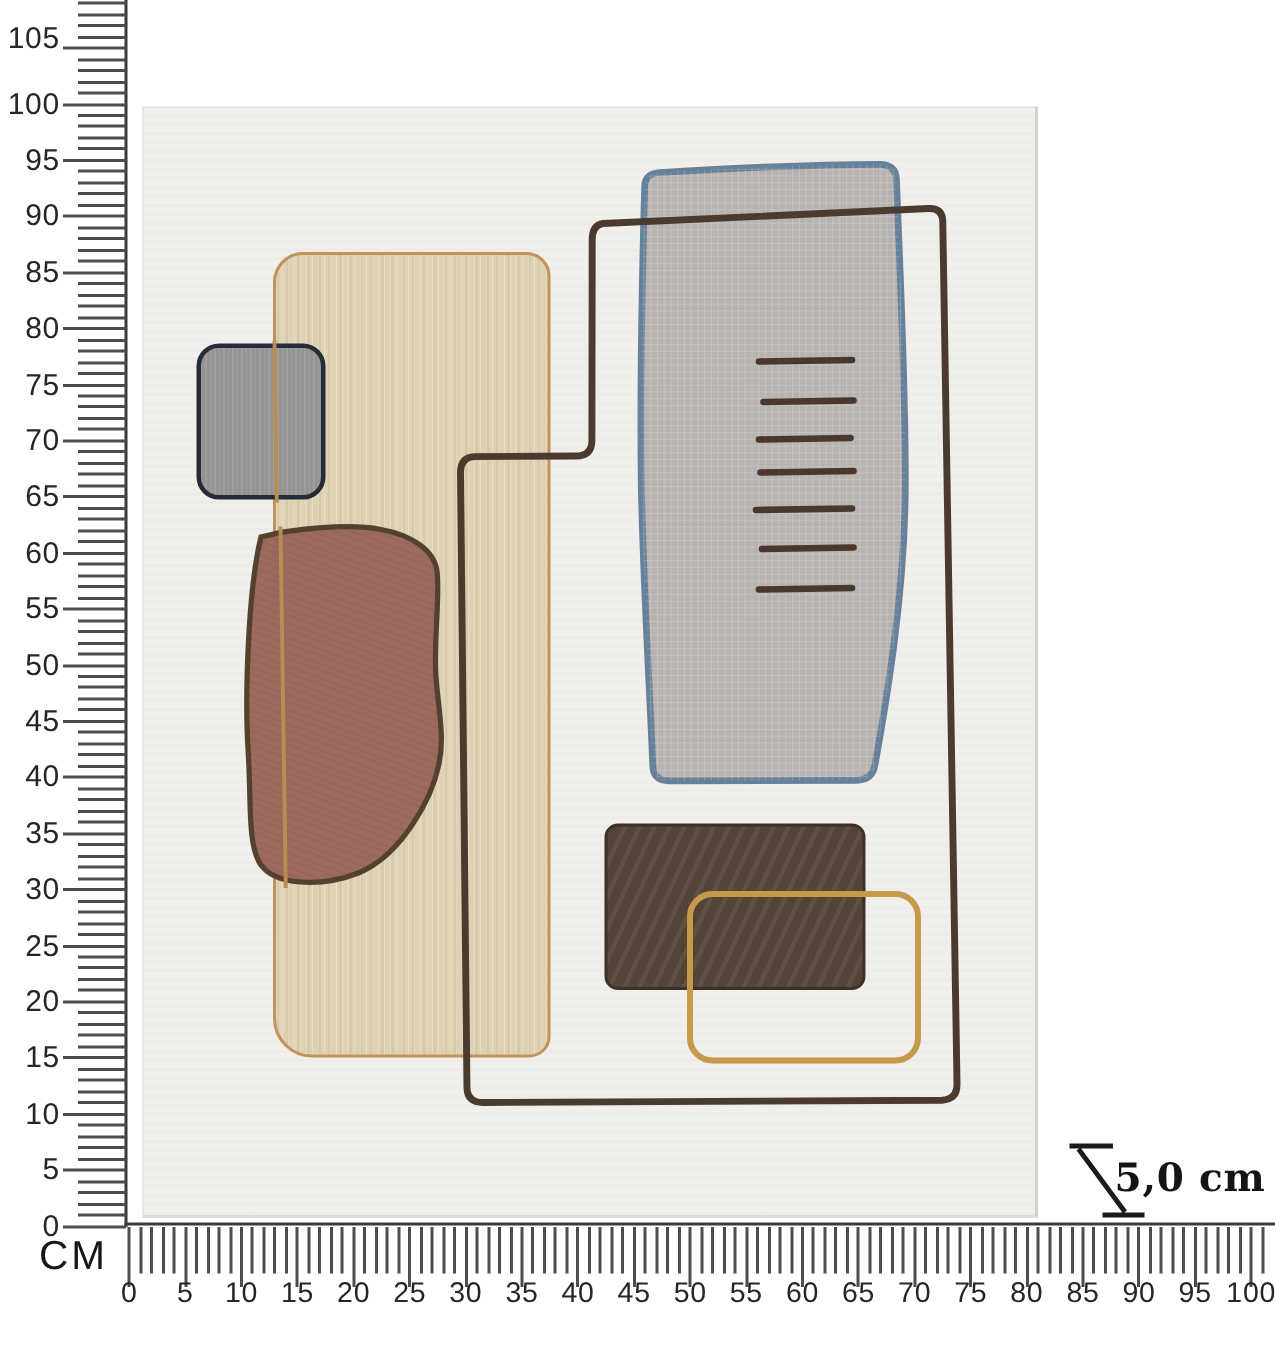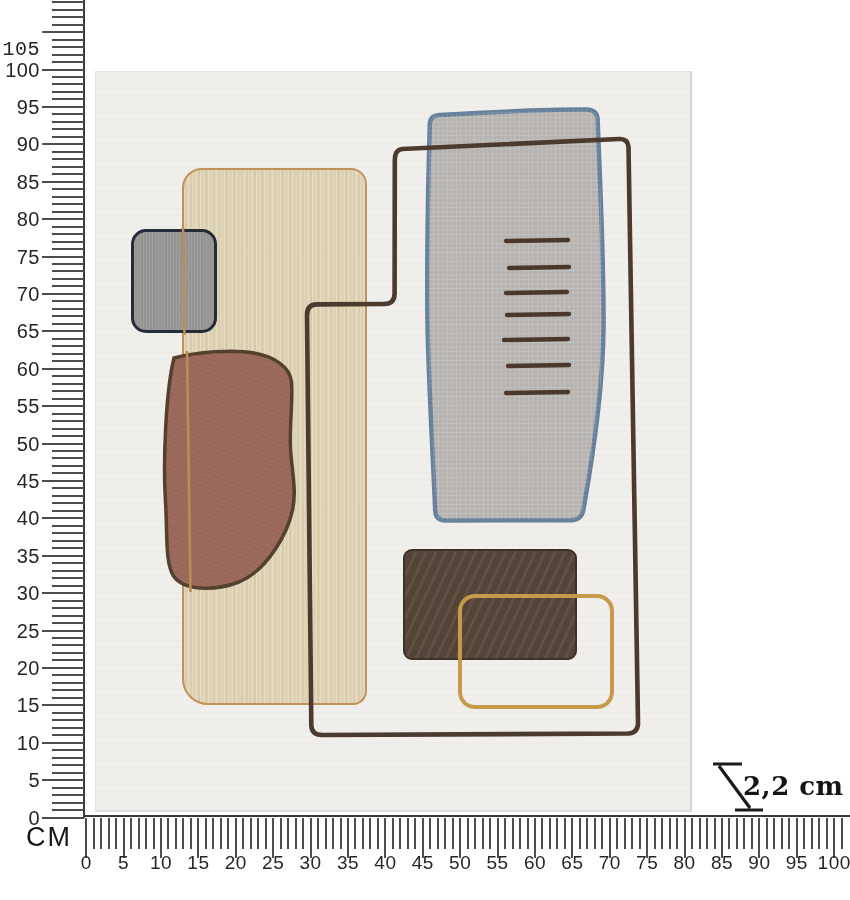--- a/index.html
+++ b/index.html
@@ -181,21 +181,21 @@
         <div class="v-tick" style="left: 42px; top: 68.5px; width: 42px;"></div>
         <div class="v-tick" style="left: 52px; top: 61.02px; width: 32px;"></div>
         <div class="v-tick" style="left: 52px; top: 53.54px; width: 32px;"></div>
         <div class="v-tick" style="left: 52px; top: 46.06px; width: 32px;"></div>
         <div class="v-tick" style="left: 52px; top: 38.58px; width: 32px;"></div>
         <div class="v-tick" style="left: 42px; top: 31.1px; width: 42px;"></div>
         <div class="v-tick" style="left: 52px; top: 23.62px; width: 32px;"></div>
         <div class="v-tick" style="left: 52px; top: 16.14px; width: 32px;"></div>
         <div class="v-tick" style="left: 52px; top: 8.66px; width: 32px;"></div>
         <div class="v-tick" style="left: 52px; top: 1.18px; width: 32px;"></div>
-        <div class="v-label" style="top: 40px; font-family: Liberation Mono, monospace;">105</div>
+        <div class="v-label" style="top: 16px;">105</div>
         <div class="v-label" style="top: 59.5px;">100</div>
         <div class="v-label" style="top: 96.9px;">95</div>
         <div class="v-label" style="top: 134.3px;">90</div>
         <div class="v-label" style="top: 171.7px;">85</div>
         <div class="v-label" style="top: 209.1px;">80</div>
         <div class="v-label" style="top: 246.5px;">75</div>
         <div class="v-label" style="top: 283.9px;">70</div>
         <div class="v-label" style="top: 321.3px;">65</div>
         <div class="v-label" style="top: 358.7px;">60</div>
         <div class="v-label" style="top: 396.1px;">55</div>
@@ -378,15 +378,15 @@
         <line x1="408" y1="268" x2="472" y2="267"></line>
         <line x1="412" y1="294" x2="473" y2="293"></line>
         <line x1="410" y1="321" x2="472" y2="320"></line>
       </g>
     </svg>
   </div>
 
   <svg class="depth-icon" width="60" height="54" viewBox="0 0 60 54">
     <path d="M7 4 H36 M13 6 L44 48 M29 50 H57" stroke="#1b1b1b" stroke-width="3.2" fill="none"></path>
   </svg>
-  <div class="depth-text">2,2 cm</div>
+  <div class="depth-text">5,0 cm</div>
 
 </div>
 
 </body></html>

